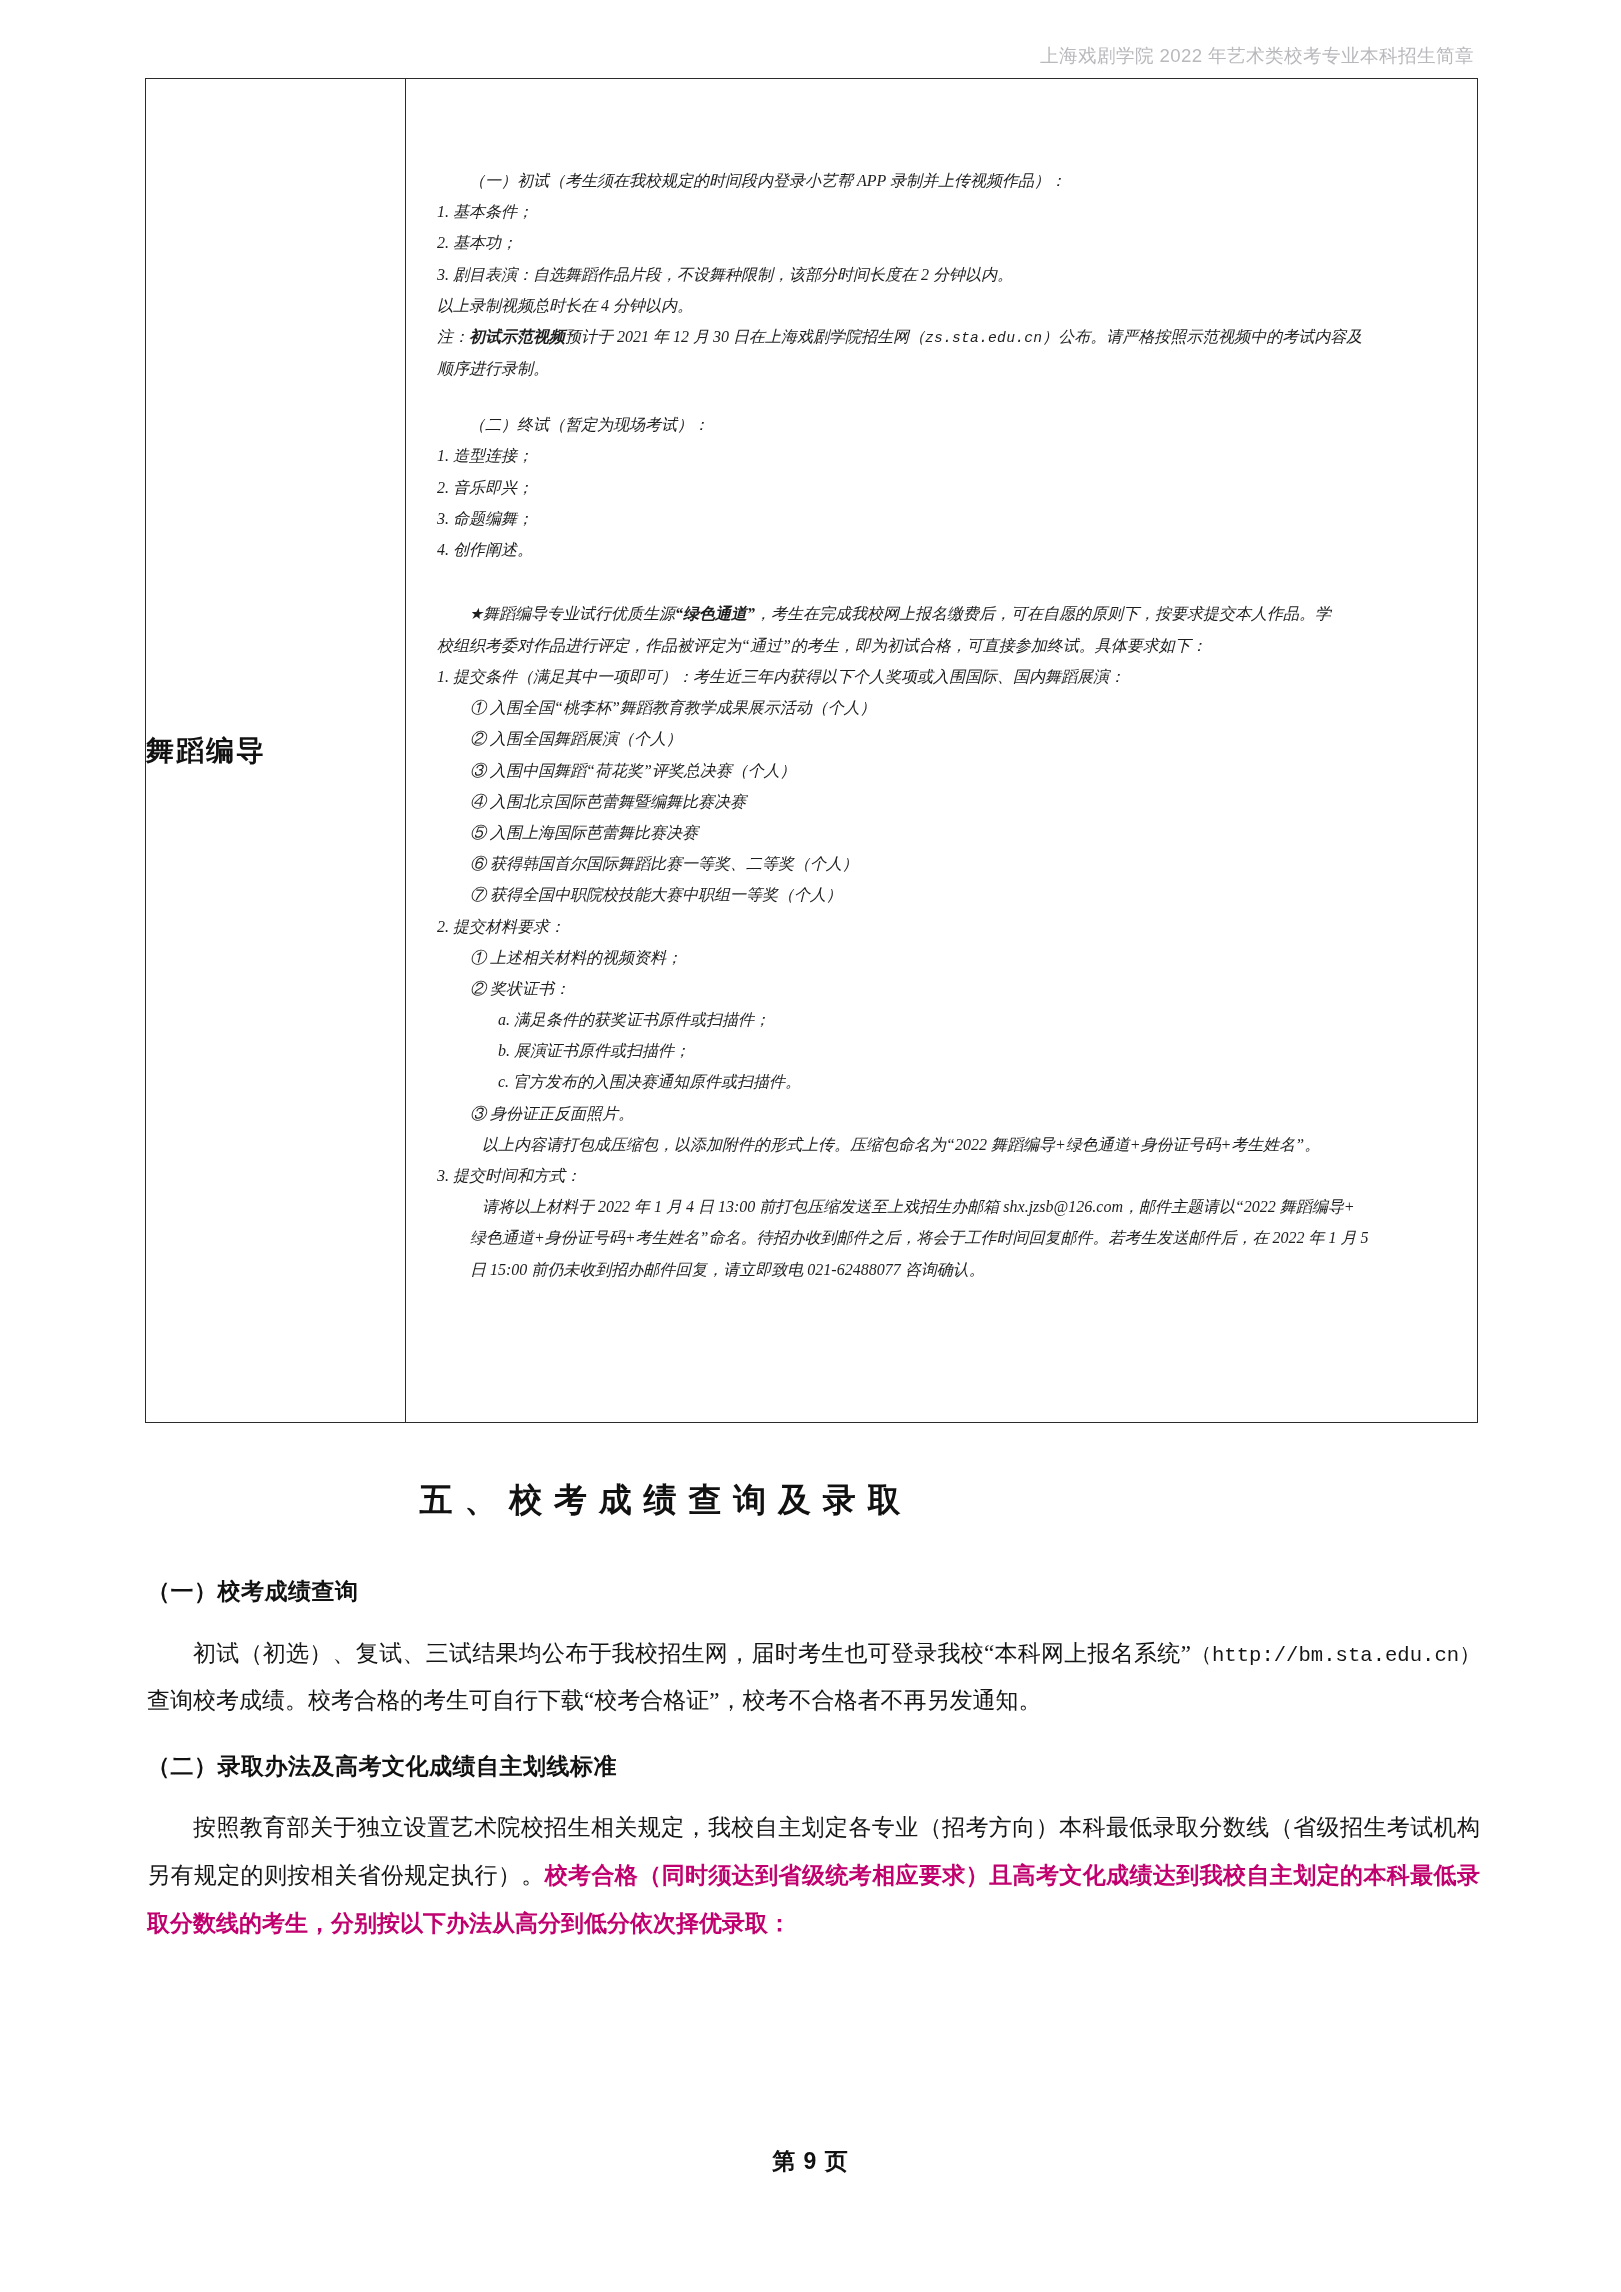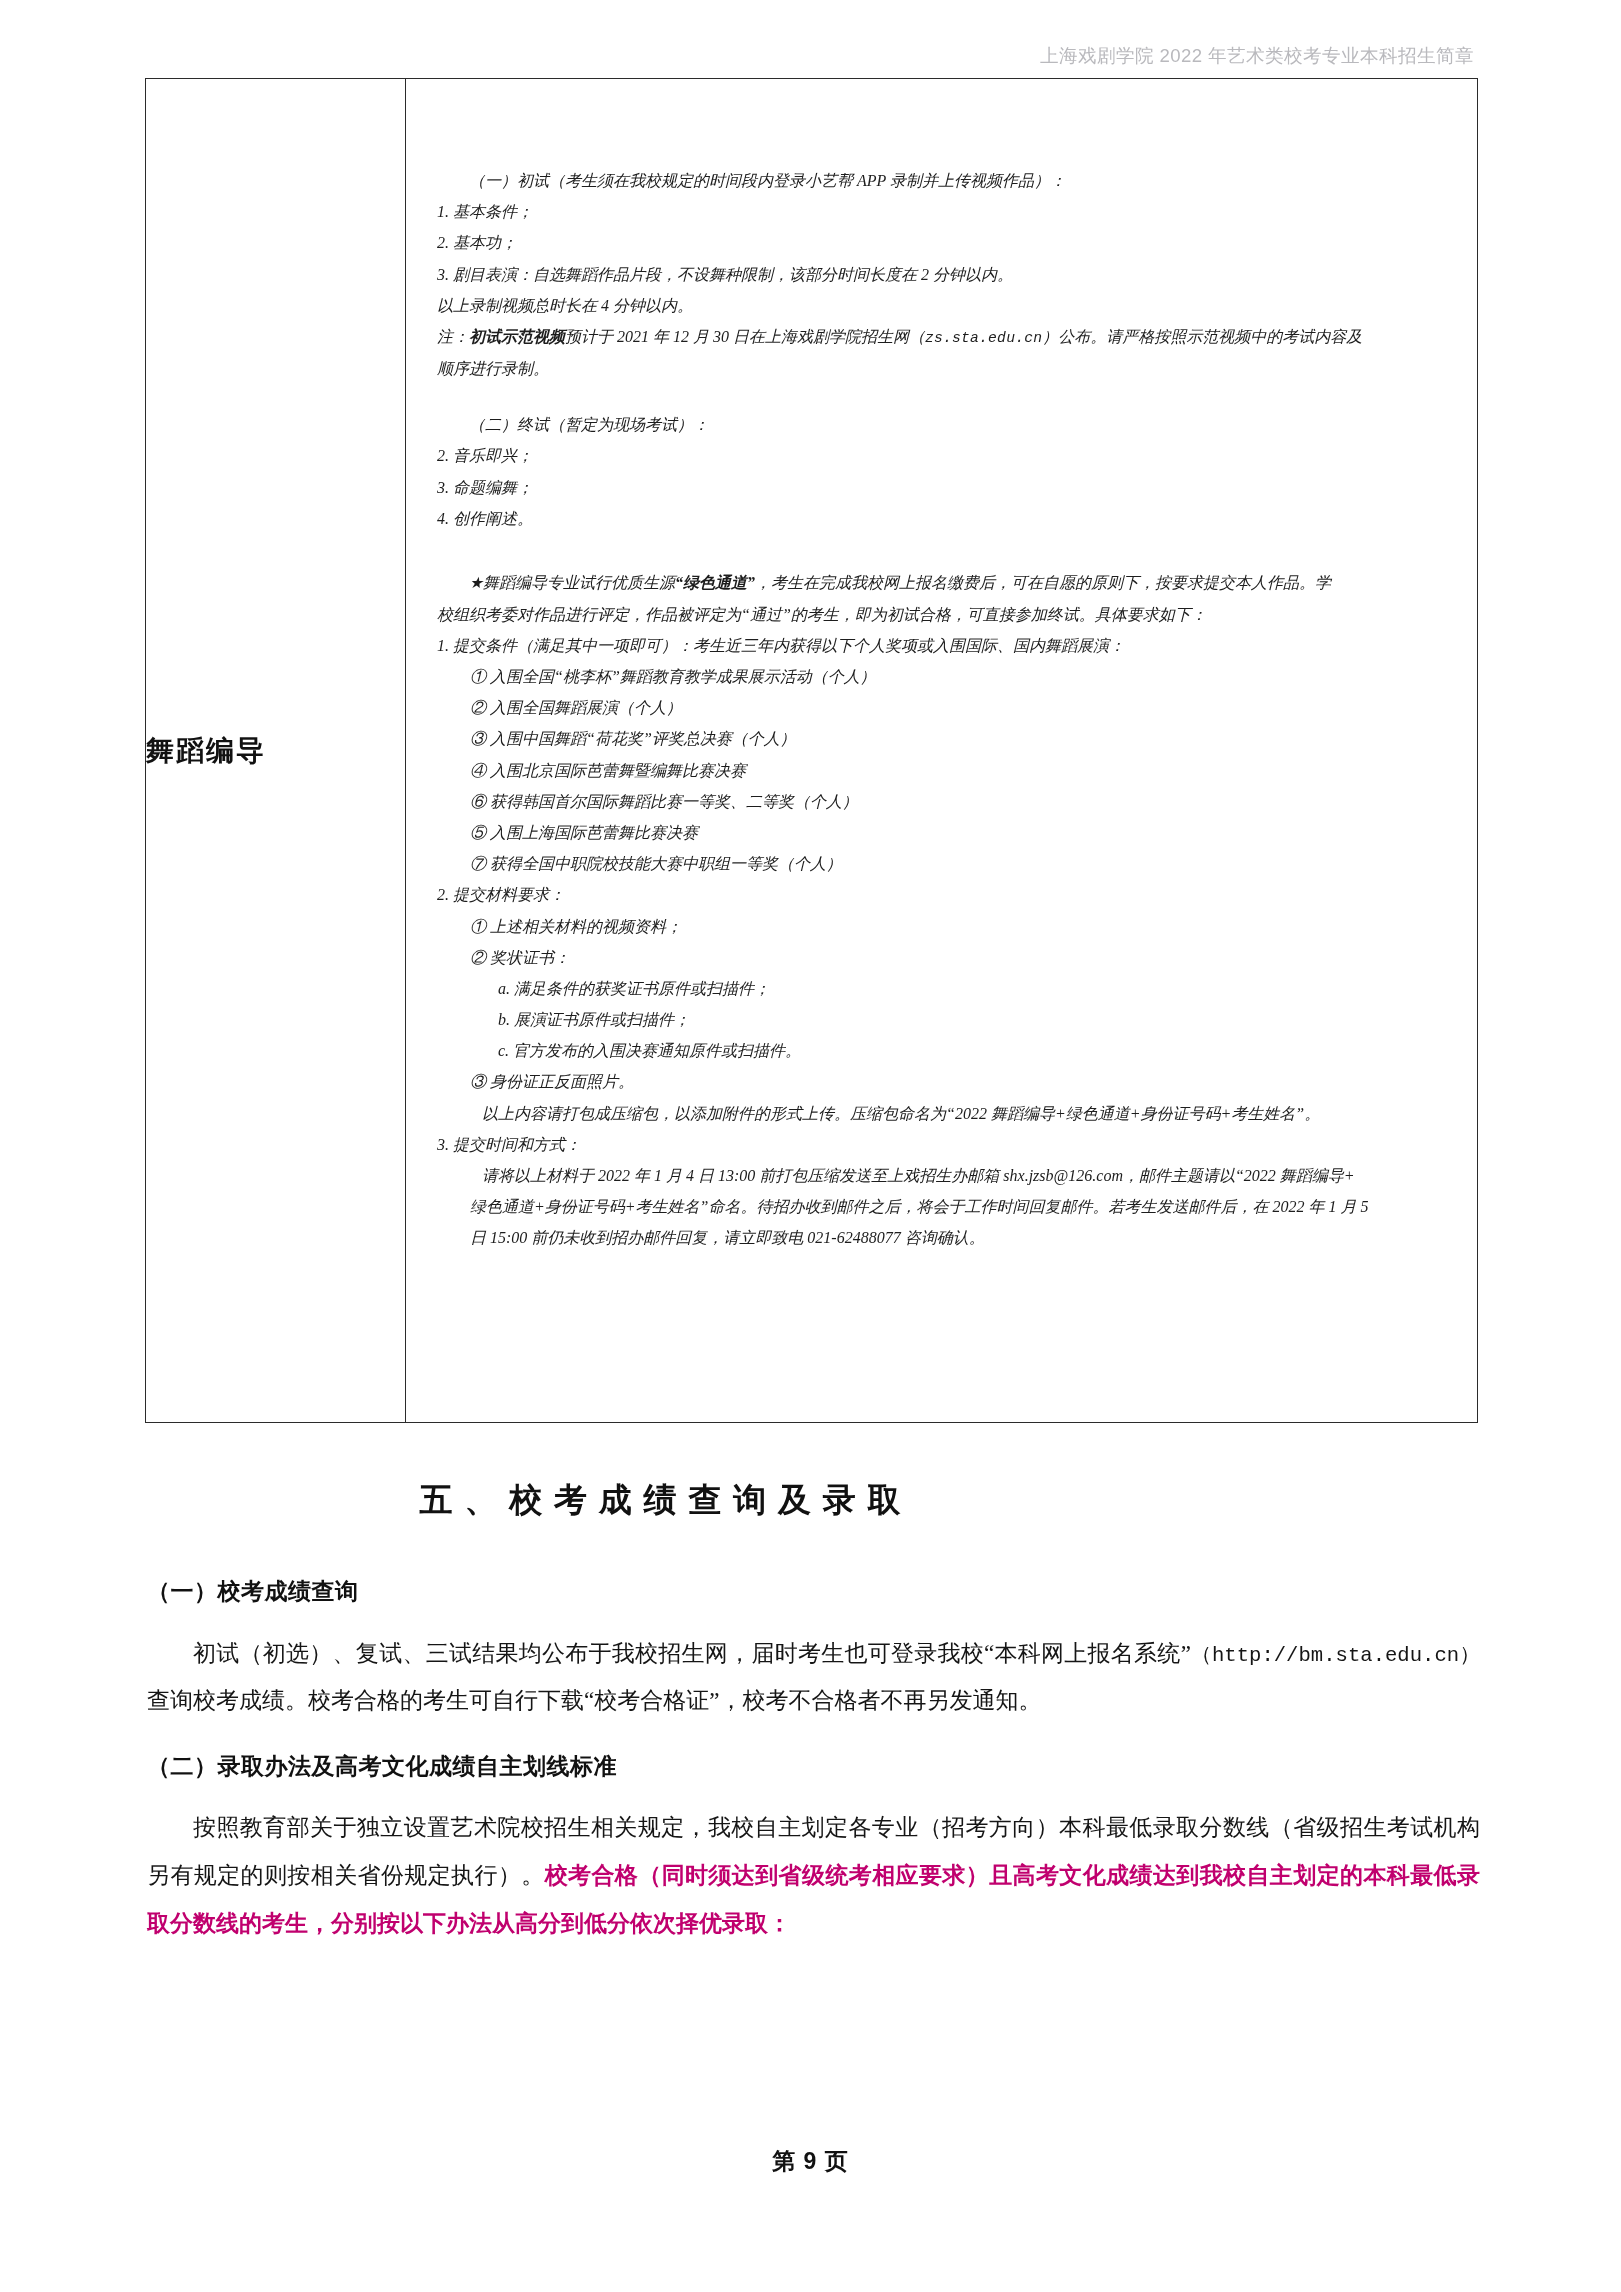--- a/index.html
+++ b/index.html
@@ -129,38 +129,39 @@
       <p class="lv1">3. 剧目表演：自选舞蹈作品片段，不设舞种限制，该部分时间长度在 2 分钟以内。</p>
       <p class="lv1">以上录制视频总时长在 4 分钟以内。</p>
       <p class="lv1">
         <span>注：</span><span class="b">初试示范视频</span><span>预计于 2021 年 12 月 30 日在上海戏剧学院招生网（</span><span class="mono">zs.sta.edu.cn</span><span>）公布。请严格按照示范视频中的考试内容及</span>
       </p>
       <p class="lv1">顺序进行录制。</p>
 
       <div class="gap-md"></div>
 
       <p class="ind1">（二）终试（暂定为现场考试）：</p>
+      <p class="lv1">1. 造型连接；</p>
       <p class="lv1">2. 音乐即兴；</p>
       <p class="lv1">3. 命题编舞；</p>
       <p class="lv1">4. 创作阐述。</p>
 
       <div class="gap-lg"></div>
 
       <p class="ind1">
         <span class="star">★</span><span>舞蹈编导专业试行优质生源</span><span class="b">“绿色通道”</span><span>，考生在完成我校网上报名缴费后，可在自愿的原则下，按要求提交本人作品。学</span>
       </p>
       <p class="lv1 just">校组织考委对作品进行评定，作品被评定为“通过”的考生，即为初试合格，可直接参加终试。具体要求如下：</p>
 
       <p class="lv1">1. 提交条件（满足其中一项即可）：考生近三年内获得以下个人奖项或入围国际、国内舞蹈展演：</p>
       <p class="lv2">① 入围全国“桃李杯”舞蹈教育教学成果展示活动（个人）</p>
       <p class="lv2">② 入围全国舞蹈展演（个人）</p>
       <p class="lv2">③ 入围中国舞蹈“荷花奖”评奖总决赛（个人）</p>
       <p class="lv2">④ 入围北京国际芭蕾舞暨编舞比赛决赛</p>
+      <p class="lv2">⑤ 入围上海国际芭蕾舞比赛决赛</p>
       <p class="lv2">⑥ 获得韩国首尔国际舞蹈比赛一等奖、二等奖（个人）</p>
-      <p class="lv2">⑤ 入围上海国际芭蕾舞比赛决赛</p>
       <p class="lv2">⑦ 获得全国中职院校技能大赛中职组一等奖（个人）</p>
 
       <p class="lv1">2. 提交材料要求：</p>
       <p class="lv2">① 上述相关材料的视频资料；</p>
       <p class="lv2">② 奖状证书：</p>
       <p class="lv3">a. 满足条件的获奖证书原件或扫描件；</p>
       <p class="lv3">b. 展演证书原件或扫描件；</p>
       <p class="lv3">c. 官方发布的入围决赛通知原件或扫描件。</p>
       <p class="lv2">③ 身份证正反面照片。</p>
       <p class="lv4">以上内容请打包成压缩包，以添加附件的形式上传。压缩包命名为“2022 舞蹈编导+绿色通道+身份证号码+考生姓名”。</p>

